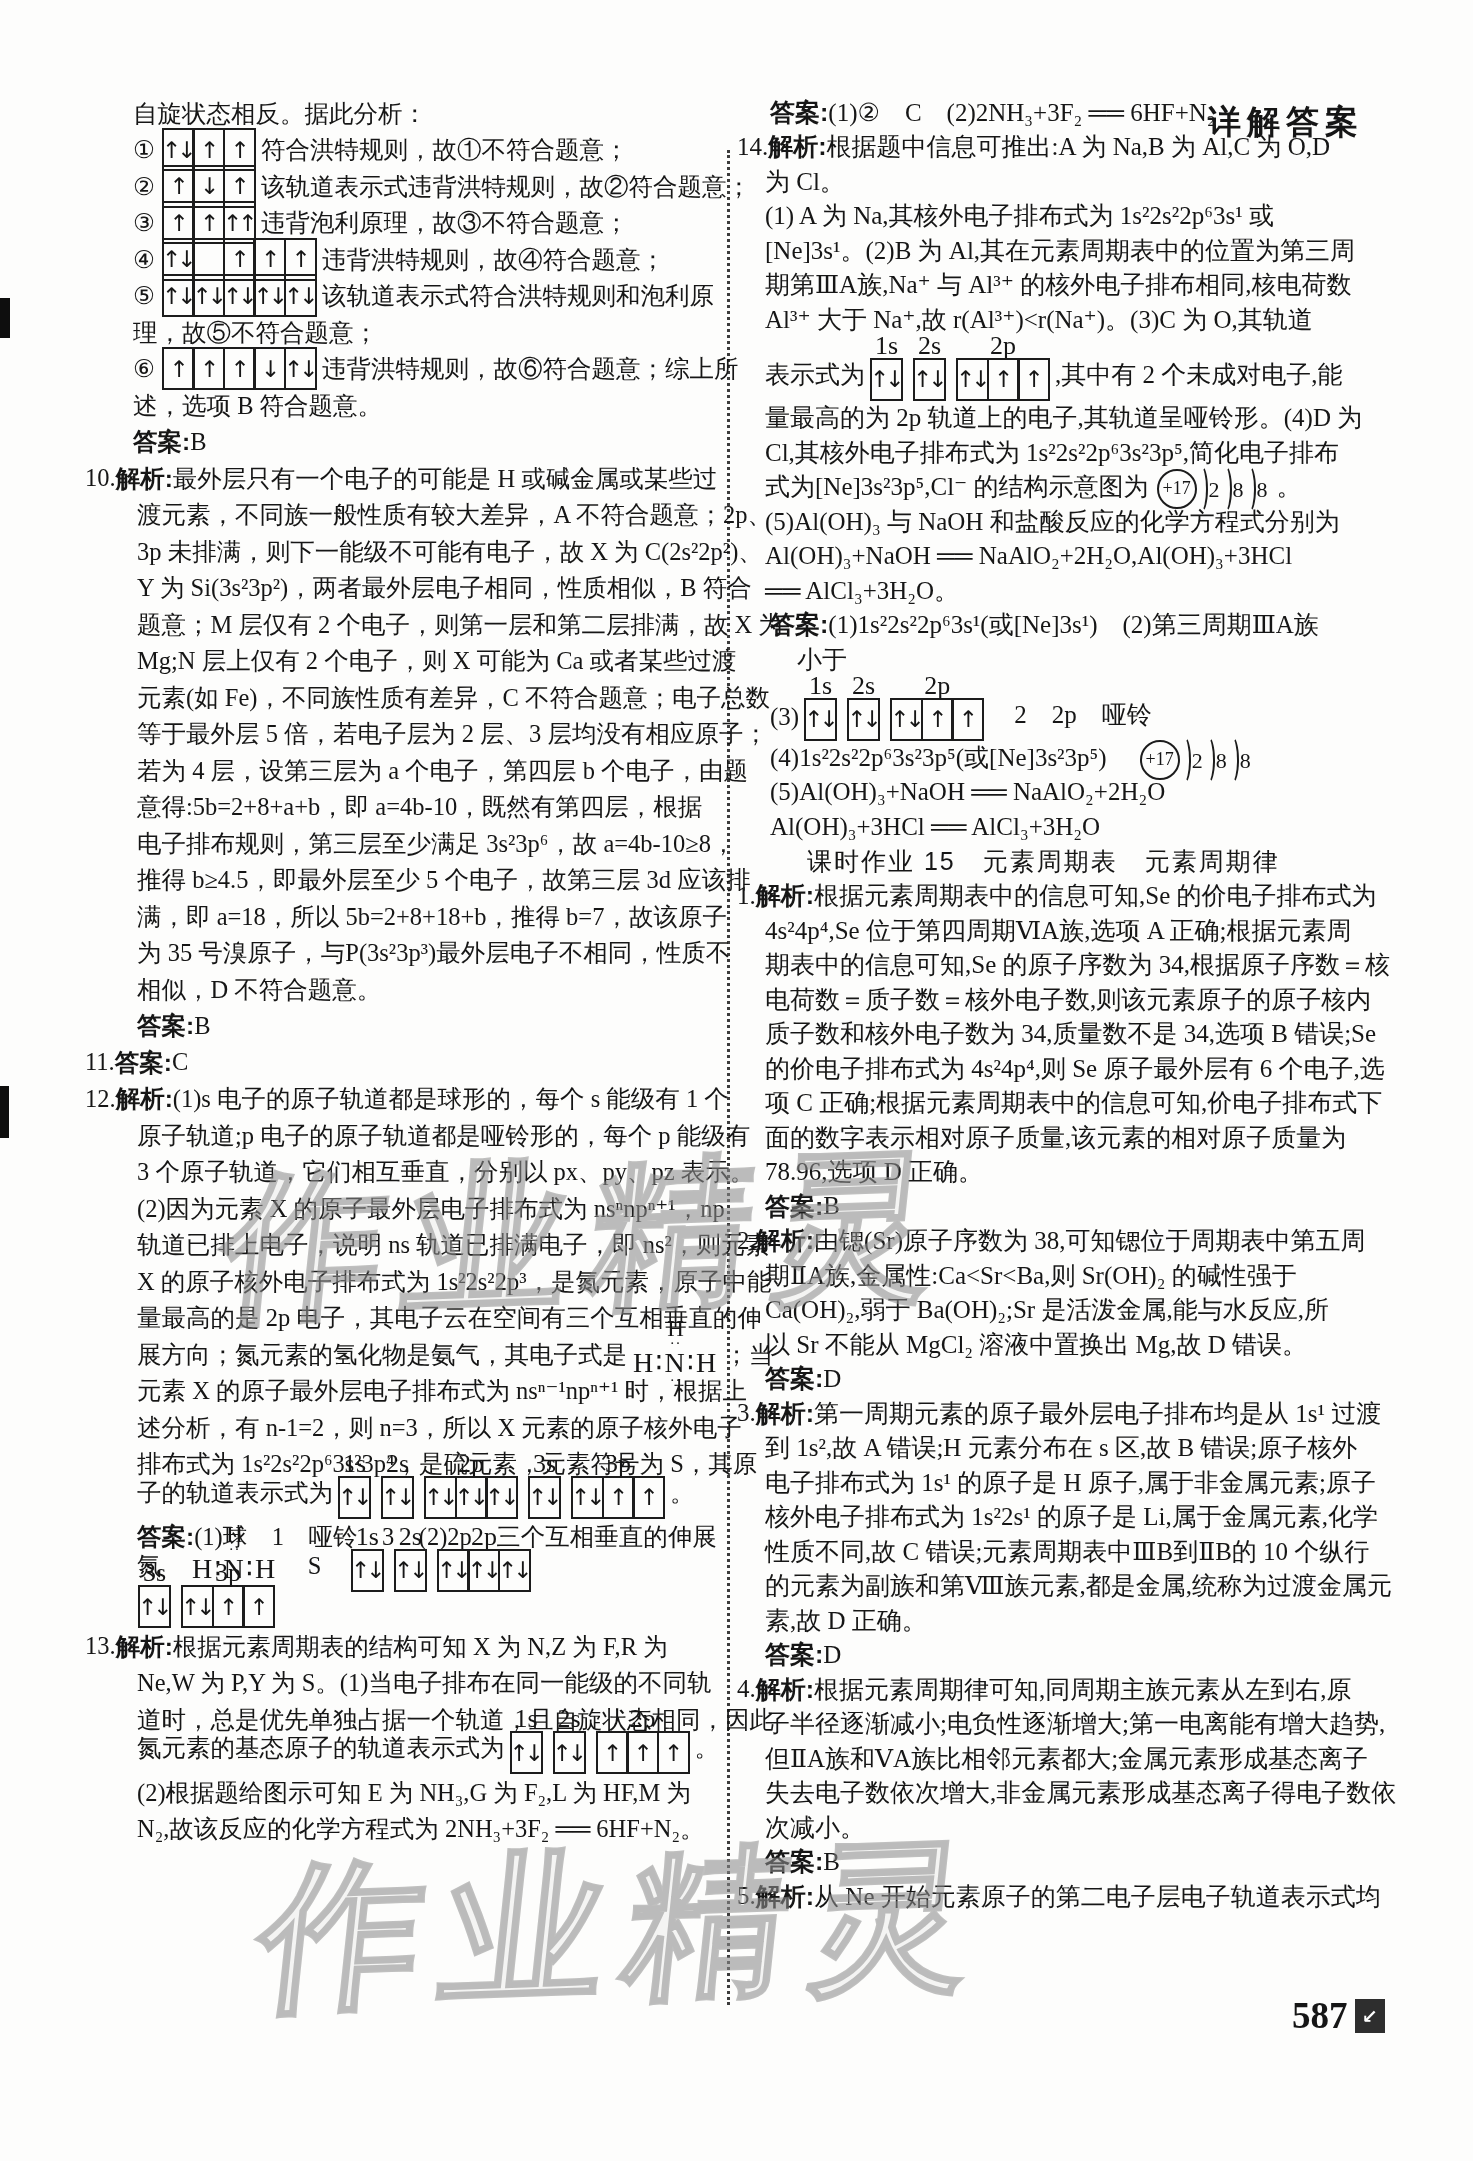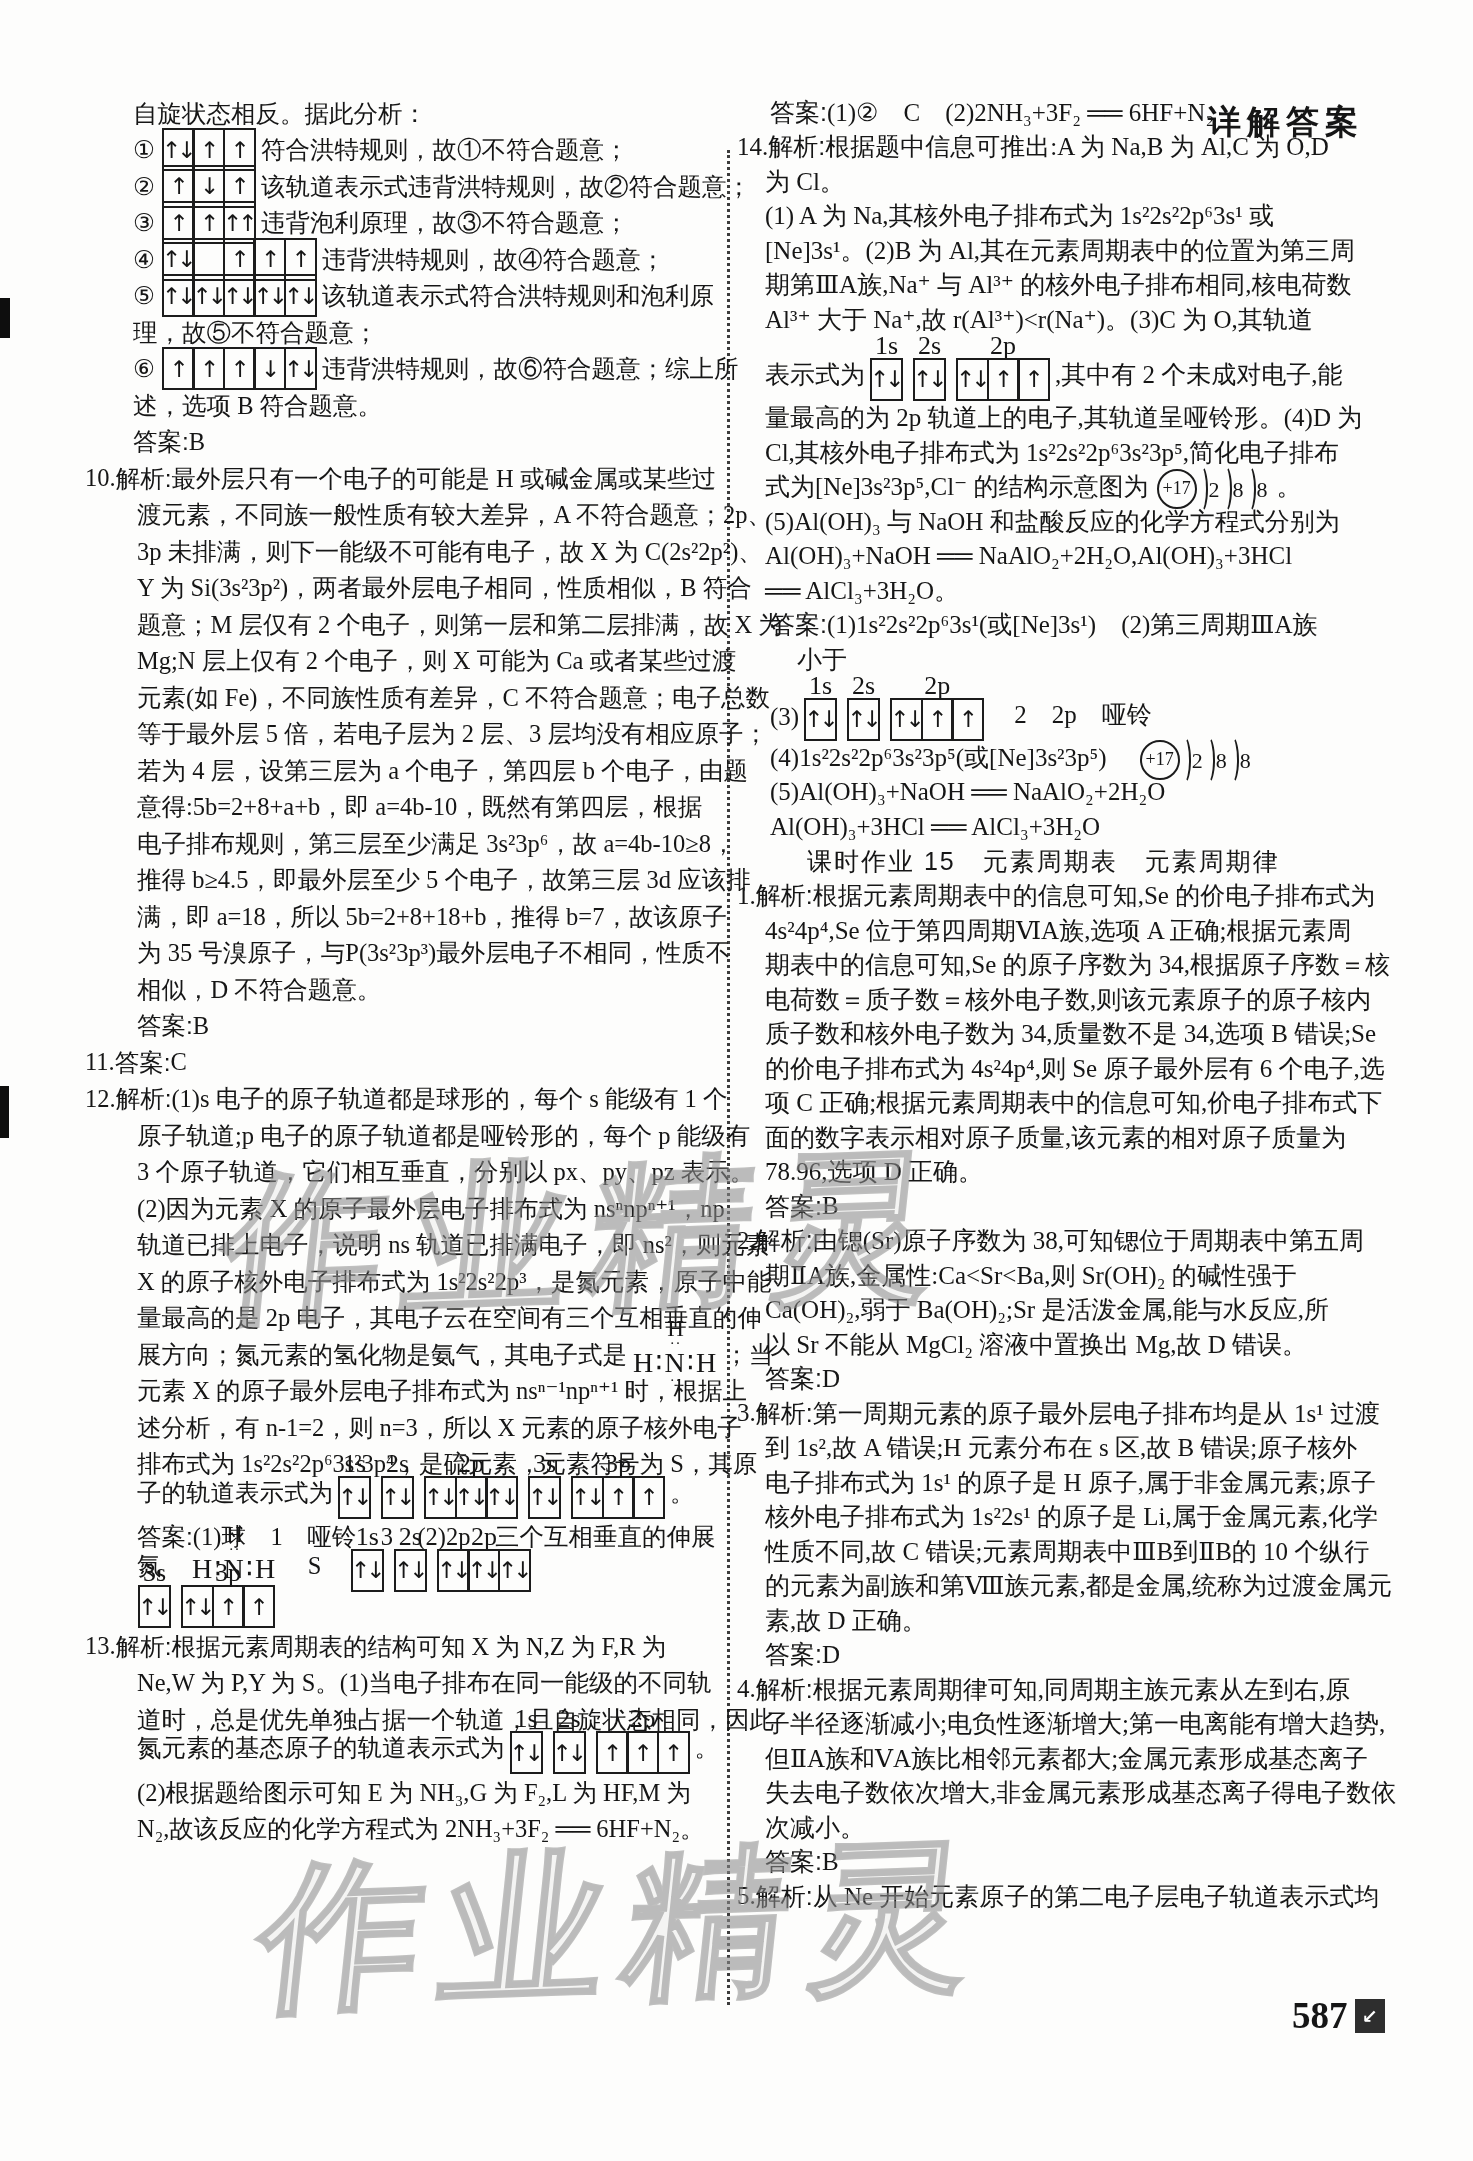--- a/index.html
+++ b/index.html
@@ -20,21 +20,21 @@
   .ln.lewisrow{height:54px}
   .ln.lewisorb{height:76px;align-items:flex-end}
   .ln.shellrow{height:54px}
   .ln.head{height:48px;font-family:"Liberation Sans","DejaVu Sans",sans-serif;
     font-weight:400;font-size:31px;letter-spacing:2px;padding-left:70px}
   #colL .i1{padding-left:48px}
   #colL .i2{padding-left:52px}
   #colR .i1{padding-left:28px}
   #colR .i2{padding-left:33px}
   #colR .i3{padding-left:60px}
-  .bl{font-family:"Liberation Sans","DejaVu Sans",sans-serif;font-weight:400}
+  .bl{font-family:"Liberation Sans","DejaVu Sans",sans-serif;font-weight:700}
   .orbrow .tr,.lewisorb .tr{padding-bottom:10px}
   
   .orb{display:inline-flex;align-items:flex-end;margin:0 5px}
   .og{display:inline-flex;flex-direction:column;align-items:center;margin-right:10px}
   .og:last-child{margin-right:0}
   .boxrow .og{margin-right:0;margin-left:2px}
   .olbl{font-size:26px;line-height:25px}
   .ocells{display:flex}
   .ocell{width:33px;height:43px;box-sizing:border-box;border:2.5px solid #1c1c1c;
     margin-right:-2.5px;display:flex;align-items:center;justify-content:center;

